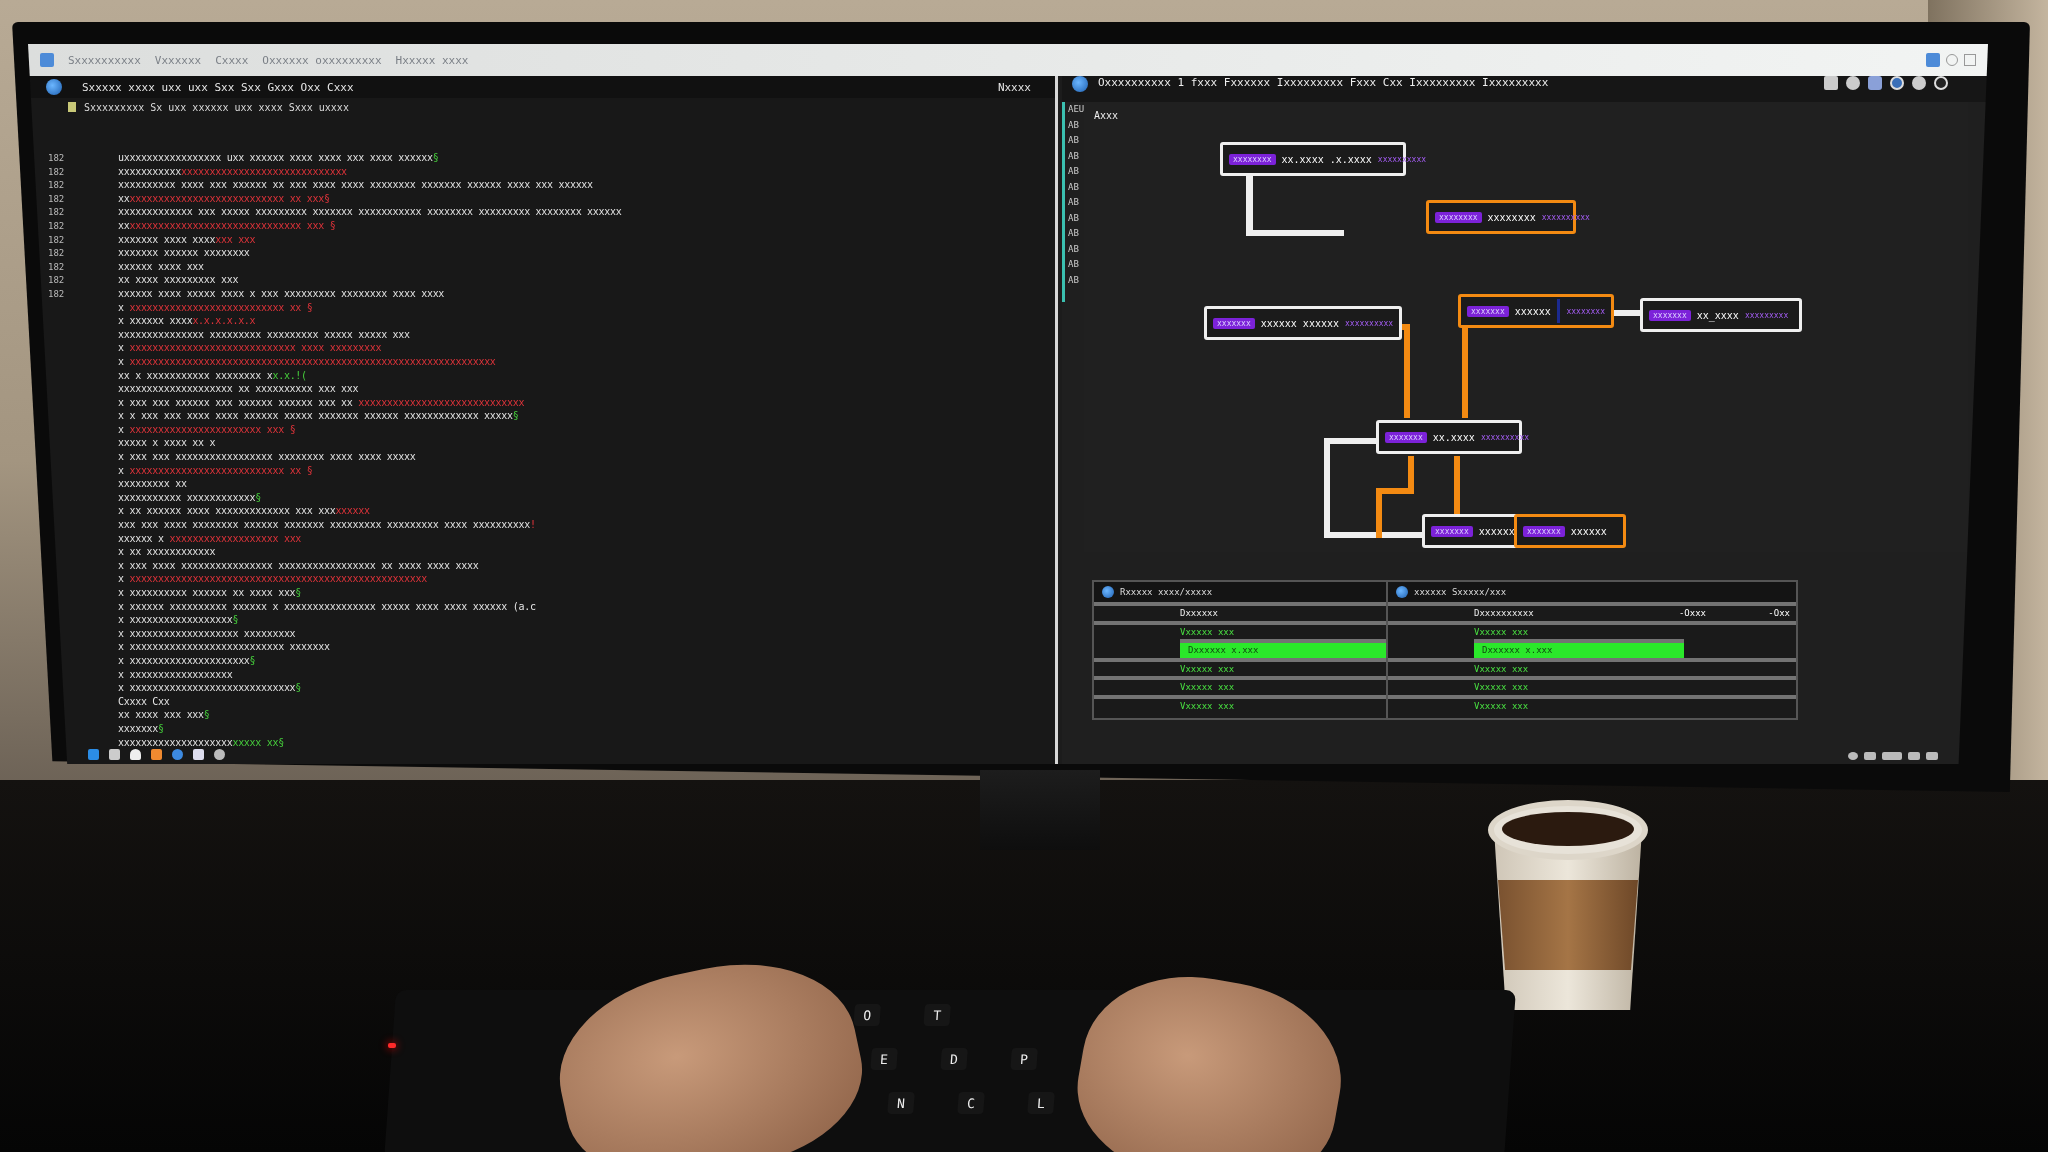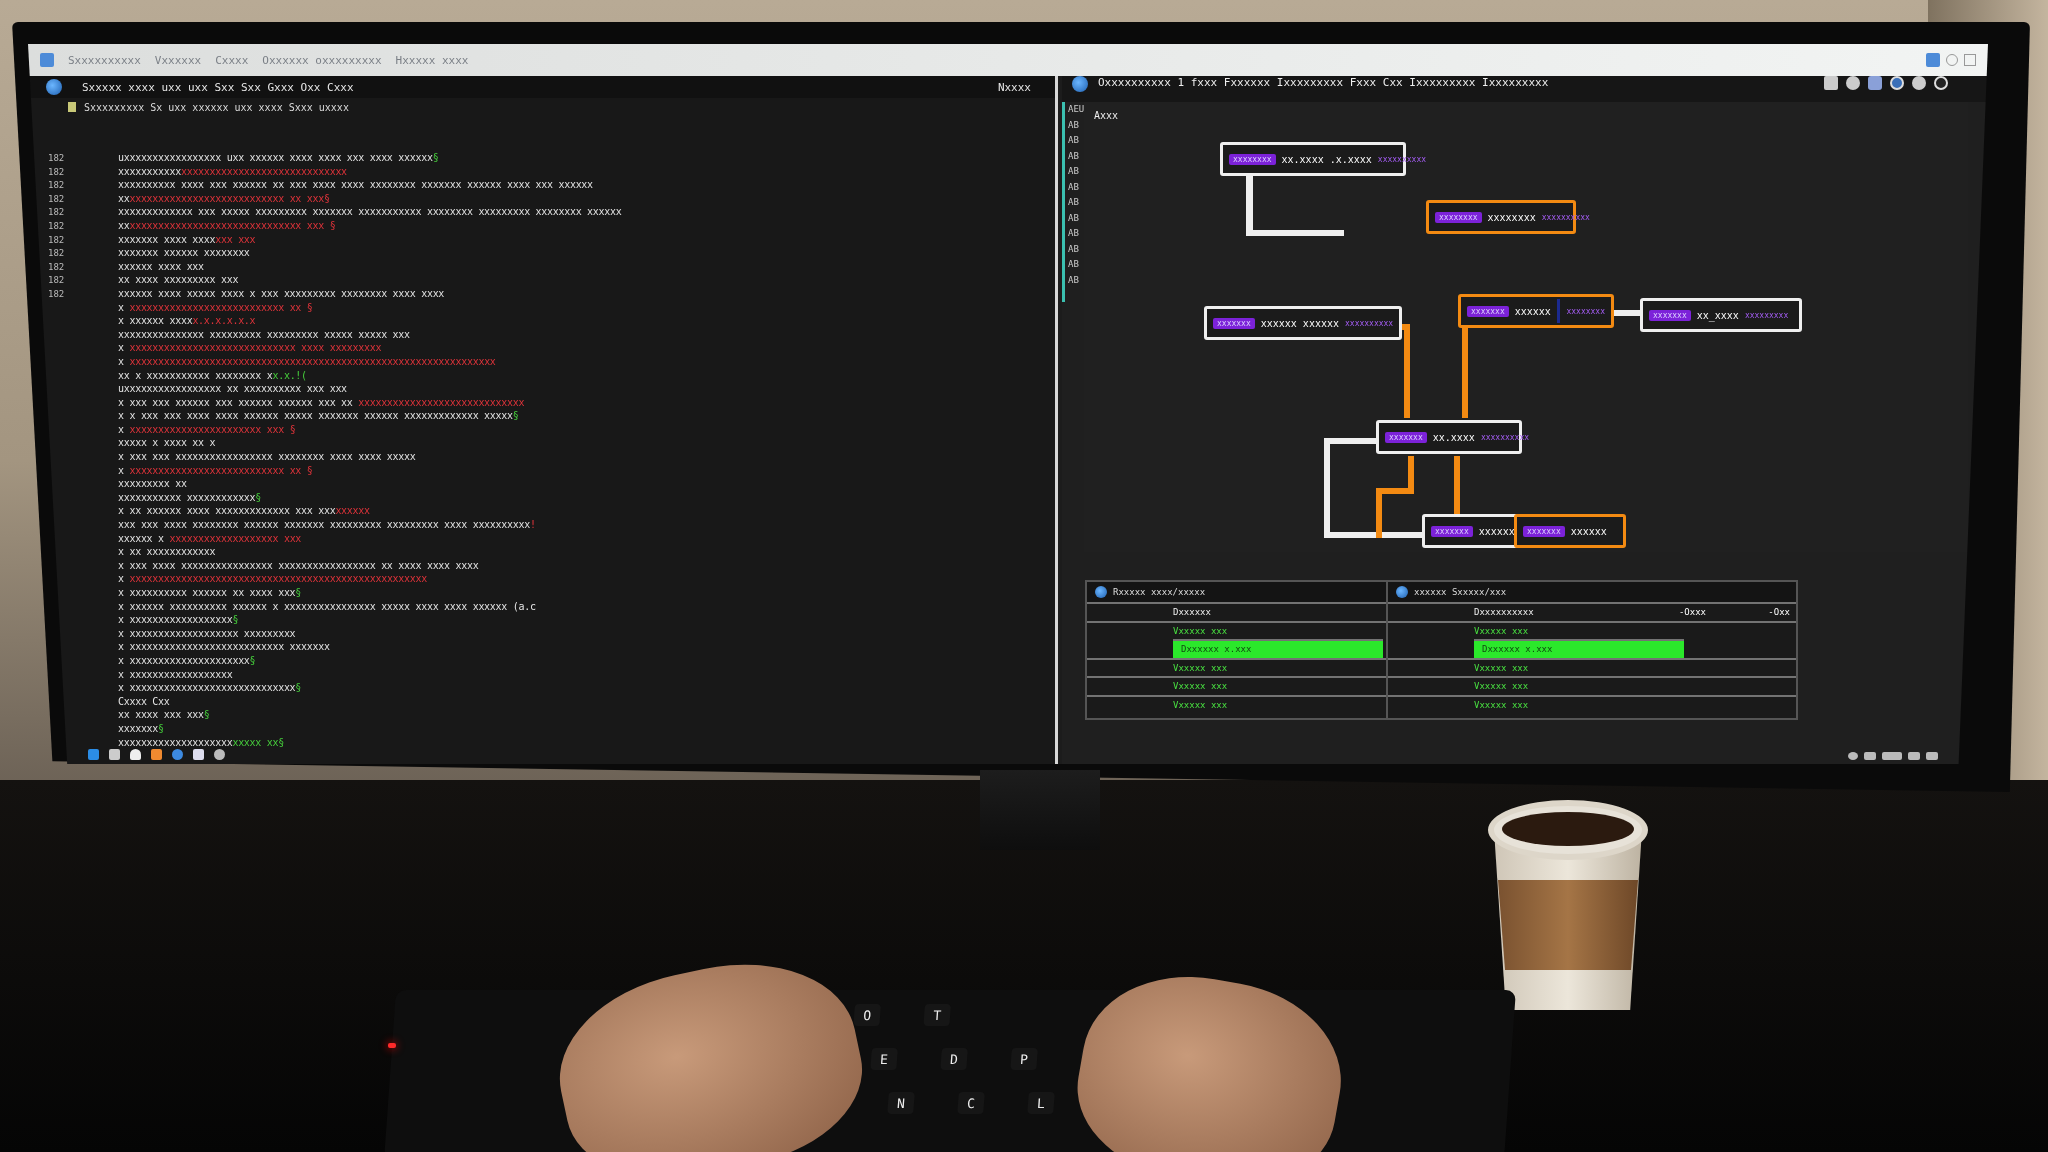--- a/index.html
+++ b/index.html
@@ -33,21 +33,21 @@
 .canvas .tab{position:absolute;left:10px;top:8px;color:#eee;font-size:10px}
 .node{position:absolute;height:34px;background:#1b1b1b;border:3px solid #efefef;border-radius:3px;display:flex;align-items:center;gap:6px;padding:0 6px;font-size:10px;color:#fff;white-space:nowrap}
 .node.o{border-color:#f38a12}
 .node .tag{background:#7c22d9;color:#dccfff;padding:1px 4px;border-radius:2px;font-size:8px}
 .node .tag2{color:#a35cf2;font-size:8px}
 .wire{position:absolute;background:#f38a12}
 .wire.w{background:#efefef}
 .panels{position:absolute;left:22px;top:504px;right:120px;height:150px}
 .panel{position:absolute;top:0;height:140px;background:#1a1a1a;border:2px solid #555;color:#ddd;font-size:9px}
 .p-head{height:20px;display:flex;align-items:center;gap:6px;padding-left:8px;background:#141414}
-.p-row{height:18.5px;border-top:2px solid #737373;display:flex;align-items:center;padding-left:86px;color:#48e040;gap:8px;position:relative}
+.p-row{height:18.5px;border-top:4px solid #737373;display:flex;align-items:center;padding-left:86px;color:#48e040;gap:8px;position:relative}
 .p-row.sel{background:#2be82b;color:#114a11;margin-left:86px;padding-left:8px;width:210px}
 .p-row .val{position:absolute;right:6px;color:#fff}
 .sys-tray{position:absolute;right:50px;bottom:4px;display:flex;gap:6px}
 .tray{width:12px;height:8px;background:#bbb;border-radius:2px}
 .stand{position:absolute;left:980px;top:770px;width:120px;height:80px;background:linear-gradient(180deg,#1d1d1d,#0e0e0e)}
 .cup{position:absolute;left:1488px;top:800px;width:160px;height:212px}
 .cup .top{position:absolute;left:0;top:0;width:160px;height:60px;border-radius:50%;background:#e7e2d8;border:6px solid #ddd6c9}
 .cup .coffee{position:absolute;left:14px;top:12px;width:132px;height:34px;border-radius:50%;background:#2b1a0f}
 .cup .body{position:absolute;left:6px;top:30px;width:148px;height:180px;background:linear-gradient(90deg,#cfc6b7,#ece6da 50%,#bdb3a2);clip-path:polygon(0 0,100% 0,92% 100%,8% 100%)}
 .cup .sleeve{position:absolute;left:10px;top:80px;width:140px;height:90px;background:linear-gradient(90deg,#7a5230,#a57546 50%,#6e4828);clip-path:polygon(0 0,100% 0,95% 100%,5% 100%)}
@@ -115,21 +115,21 @@
           <div class="line"><span>xxxxxxx xxxxxx xxxxxxxx</span><span class="r"></span><span class="g"></span></div>
           <div class="line"><span>xxxxxx xxxx xxx</span><span class="r"></span><span class="g"></span></div>
           <div class="line"><span>      xx xxxx xxxxxxxxx xxx</span><span class="r"></span><span class="g"></span></div>
           <div class="line"><span>xxxxxx xxxx xxxxx xxxx x xxx xxxxxxxxx xxxxxxxx xxxx xxxx</span><span class="r"></span><span class="g"></span></div>
           <div class="line"><span>x </span><span class="r">xxxxxxxxxxxxxxxxxxxxxxxxxxx xx §</span><span class="g"></span></div>
           <div class="line"><span>x  xxxxxx xxxx</span><span class="r">x.x.x.x.x.x</span><span class="g"></span></div>
           <div class="line"><span>xxxxxxxxxxxxxxx xxxxxxxxx xxxxxxxxx xxxxx xxxxx xxx</span><span class="r"></span><span class="g"></span></div>
           <div class="line"><span>   x </span><span class="r">xxxxxxxxxxxxxxxxxxxxxxxxxxxxx xxxx xxxxxxxxx</span><span class="g"></span></div>
           <div class="line"><span>   x </span><span class="r">xxxxxxxxxxxxxxxxxxxxxxxxxxxxxxxxxxxxxxxxxxxxxxxxxxxxxxxxxxxxxxxx</span><span class="g"></span></div>
           <div class="line"><span> xx x  xxxxxxxxxxx xxxxxxxx x</span><span class="r"></span><span class="g">x.x.!(  </span></div>
-          <div class="line"><span>  uxxxxxxxxxxxxxxxxx xx    xxxxxxxxxx xxx xxx</span><span class="r"></span><span class="g"></span></div>
+          <div class="line"><span>  xxxxxxxxxxxxxxxxxxxx xx    xxxxxxxxxx xxx xxx</span><span class="r"></span><span class="g"></span></div>
           <div class="line"><span>    x   xxx xxx xxxxxx xxx xxxxxx xxxxxx xxx xx   </span><span class="r">xxxxxxxxxxxxxxxxxxxxxxxxxxxxx</span><span class="g"></span></div>
           <div class="line"><span>     x  x xxx xxx xxxx xxxx xxxxxx xxxxx xxxxxxx xxxxxx xxxxxxxxxxxxx xxxxx</span><span class="r"></span><span class="g">§</span></div>
           <div class="line"><span>     x </span><span class="r">xxxxxxxxxxxxxxxxxxxxxxx xxx §</span><span class="g"></span></div>
           <div class="line"><span>   xxxxx x xxxx xx  x</span><span class="r"></span><span class="g"></span></div>
           <div class="line"><span>    x  xxx xxx xxxxxxxxxxxxxxxxx xxxxxxxx xxxx xxxx xxxxx</span><span class="r"></span><span class="g"></span></div>
           <div class="line"><span>   x </span><span class="r">xxxxxxxxxxxxxxxxxxxxxxxxxxx xx §</span><span class="g"></span></div>
           <div class="line"><span>  xxxxxxxxx xx</span><span class="r"></span><span class="g"></span></div>
           <div class="line"><span>  xxxxxxxxxxx xxxxxxxxxxxx</span><span class="r"></span><span class="g">§</span></div>
           <div class="line"><span>  x      xx xxxxxx xxxx xxxxxxxxxxxxx xxx xxx</span><span class="r">xxxxxx</span><span class="g"></span></div>
           <div class="line"><span>  xxx xxx xxxx xxxxxxxx xxxxxx xxxxxxx xxxxxxxxx xxxxxxxxx xxxx xxxxxxxxxx</span><span class="r">!</span><span class="g"></span></div>
@@ -242,21 +242,21 @@
         <span class="tag">xxxxxxx</span>
         <span>xxxxxx</span>
       </div>
       <div class="node o" style="left:430px;top:412px;width:112px">
         <span class="tag">xxxxxxx</span>
         <span>xxxxxx</span>
       </div>
     </div>
 
     <div class="panels">
-      <div class="panel" style="left:1px;width:345px">
+      <div class="panel" style="left:8px;width:345px">
         <div class="p-head">
           <span class="blue-dot" style="width:12px;height:12px"></span>
           <span>Rxxxxx xxxx/xxxxx</span>
         </div>
         <div class="p-row" style="color:#eee">
           <span>Dxxxxxx</span>
           <span class="val">-Oxx</span>
         </div>
         <div class="p-row">
             <span>Vxxxxx xxx</span>

